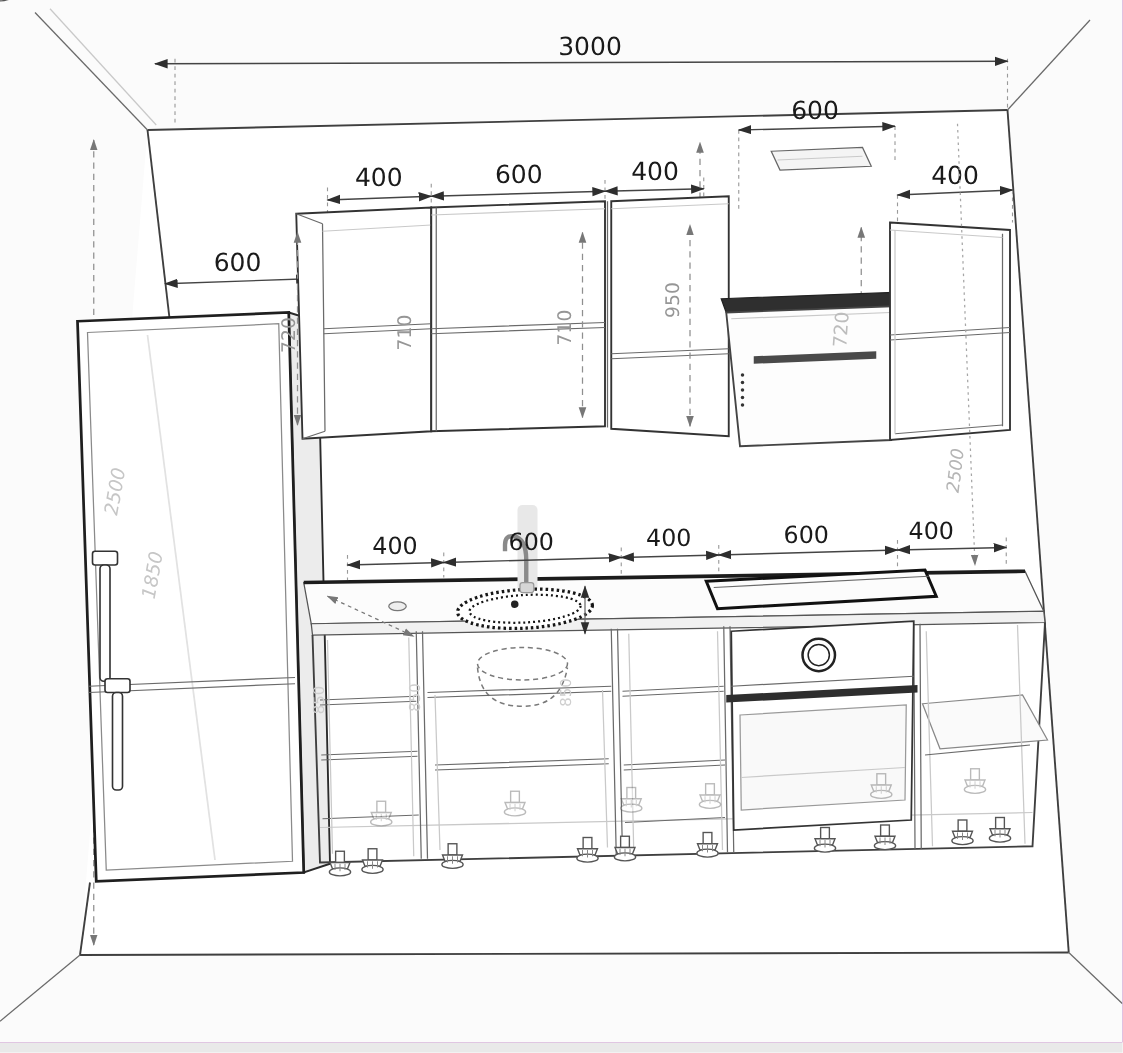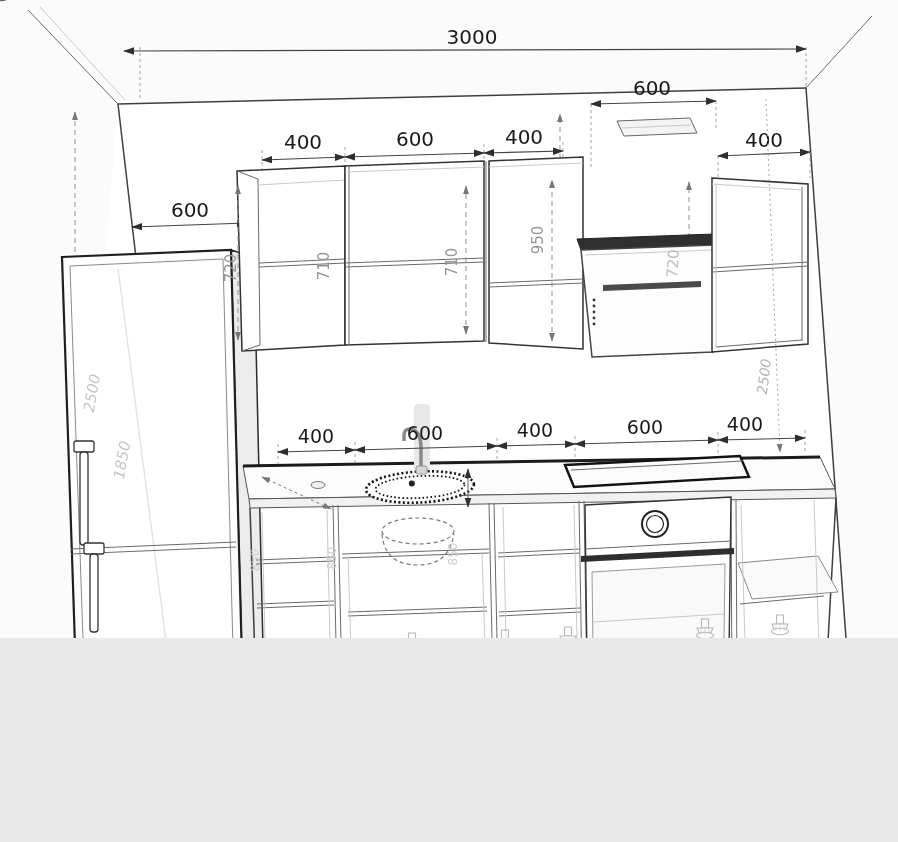--- a/index.html
+++ b/index.html
@@ -1,16 +1,16 @@
 <!DOCTYPE html>
 <html><head>
 <meta charset="utf-8">
 <style>
   html,body{margin:0;padding:0;background:#e9e9e9;}
-  .canvas{position:relative;width:898px;height:638px;background:#a21caf;overflow:hidden;
+  .canvas{position:relative;width:898px;height:834px;background:#a21caf;overflow:hidden;
           font-family:"DejaVu Sans","Liberation Sans",sans-serif;}
   svg{position:absolute;left:0;top:0;}
   text{font-family:"DejaVu Sans","Liberation Sans",sans-serif;}
   .dim{font-size:20px;fill:#1a1a1a;}
   .dim-s{font-size:19px;fill:#1a1a1a;}
   .hlabel{font-size:15px;fill:#969696;}
   .hlabel-light{font-size:15px;fill:#bdbdbd;}
   .ghostlabel{font-size:15px;fill:#c6c6c6;font-style:italic;}
   .ghostlabel2{font-size:14px;fill:#b5b5b5;font-style:italic;}
   .baselabel{font-size:12px;fill:#cfcfcf;}

